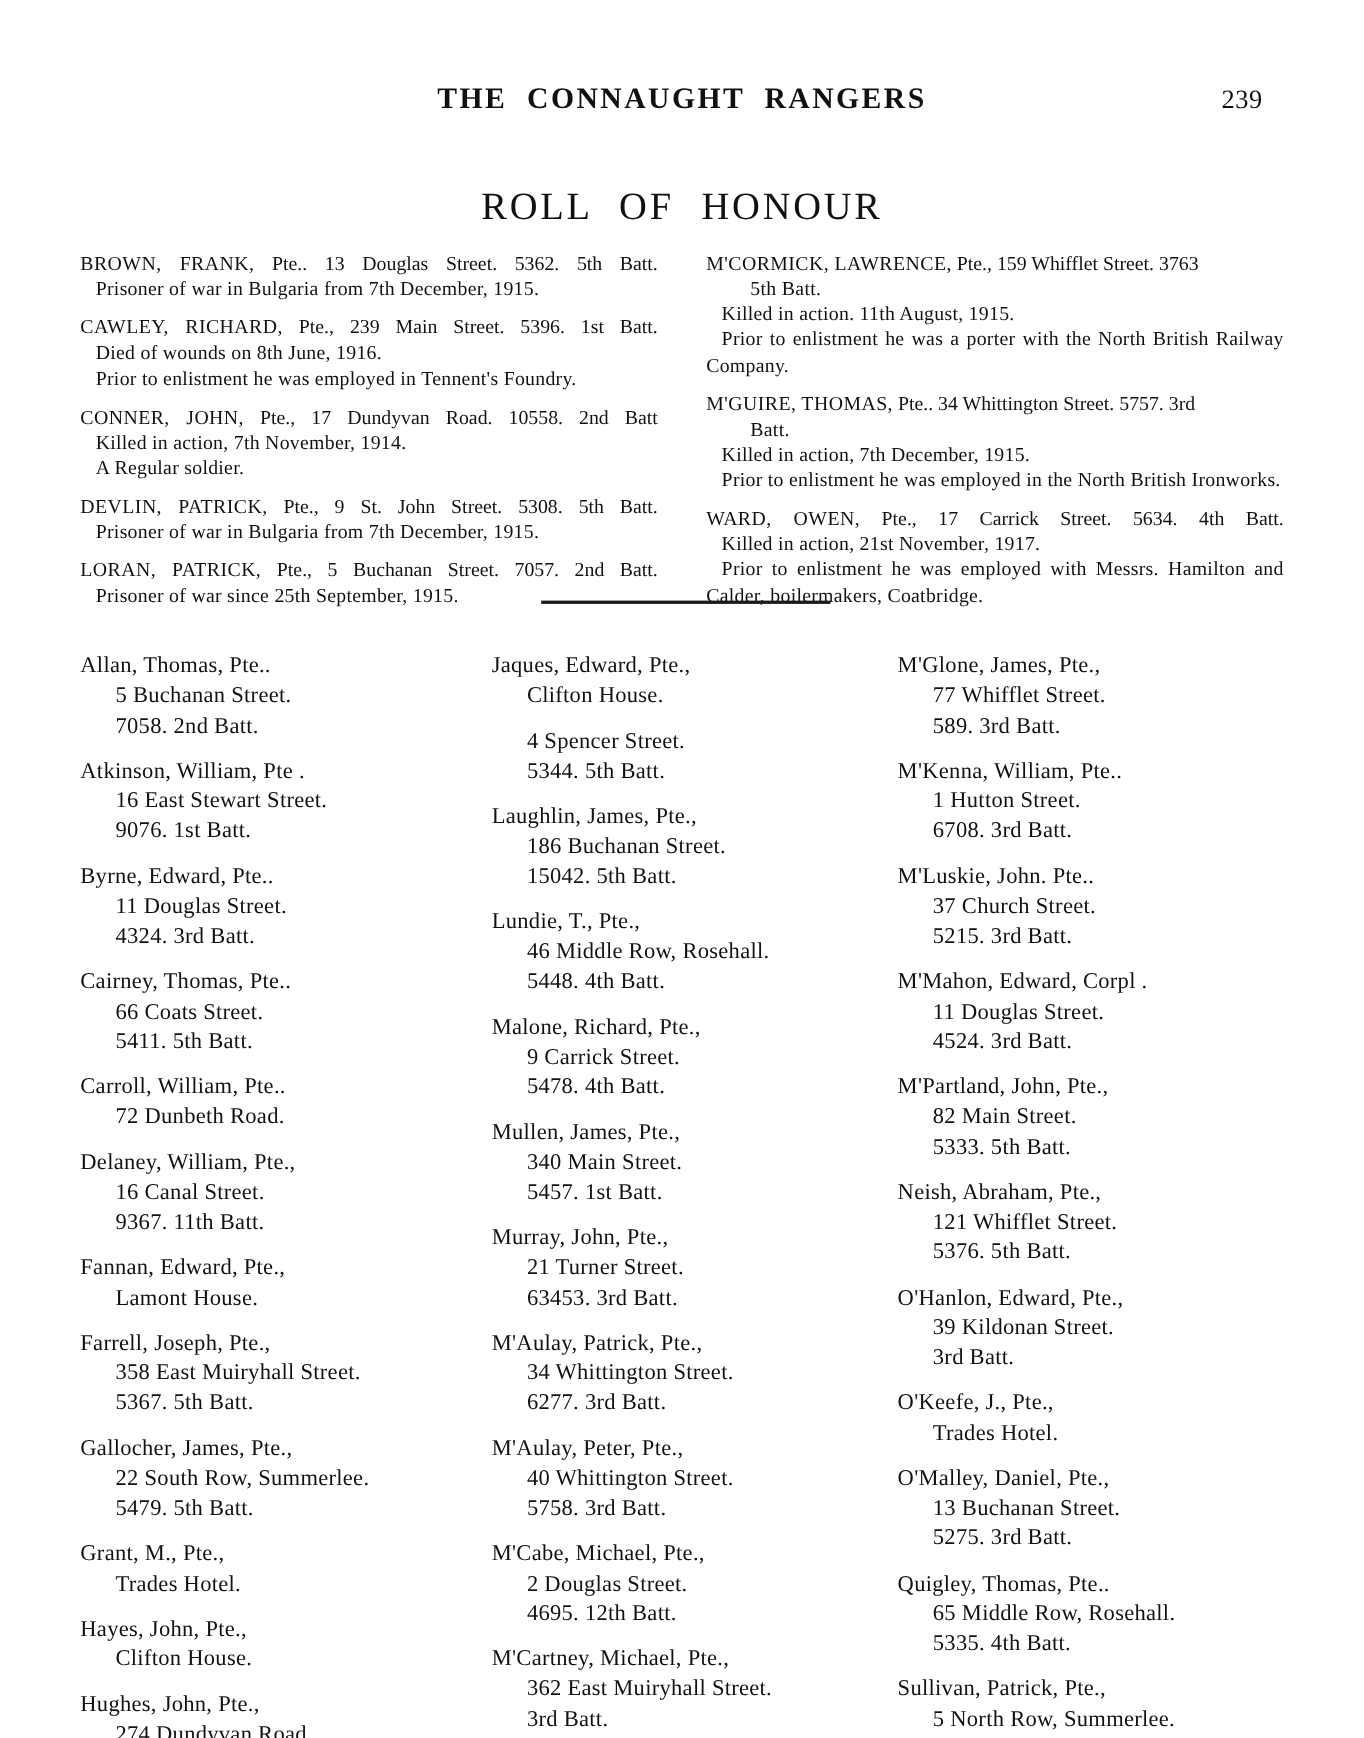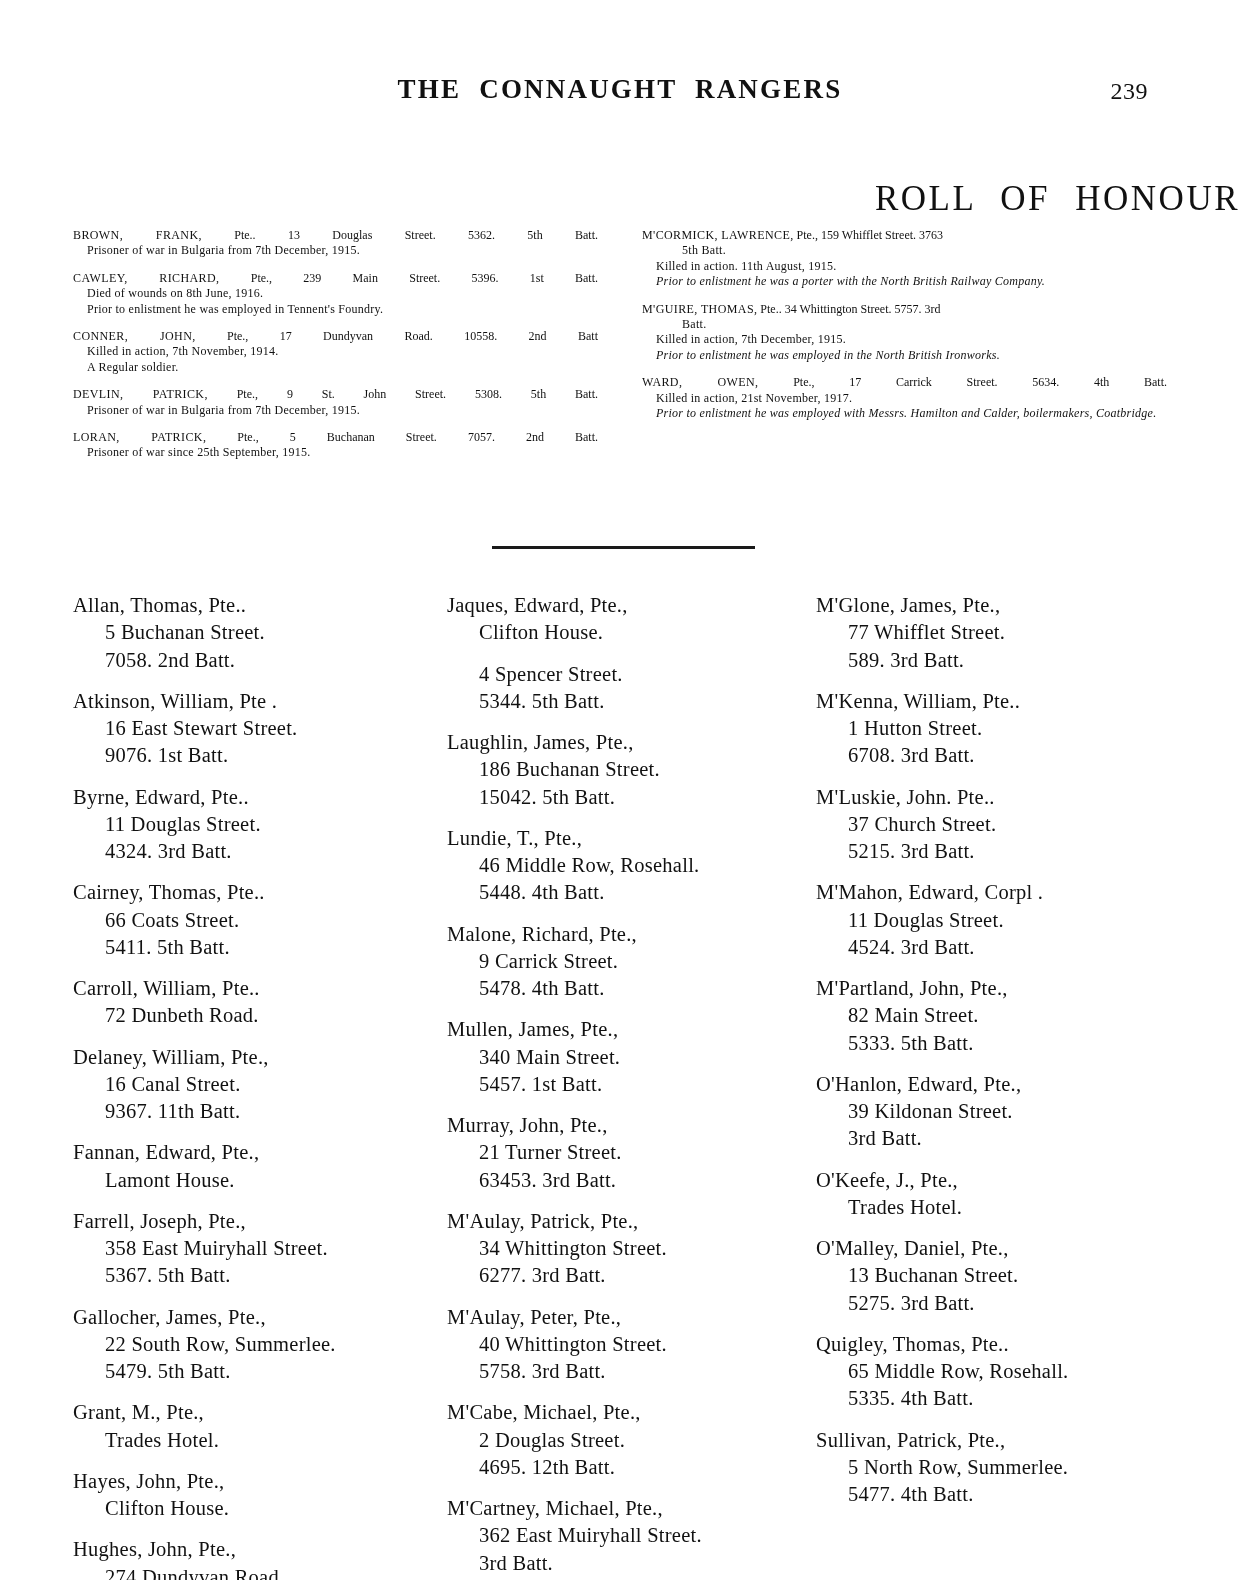--- a/index.html
+++ b/index.html
@@ -43,47 +43,46 @@
     font-size: 24px;
     letter-spacing: 0.5px;
   }
 
   
   .section-title {
     position: absolute;
     left: 0;
     top: 168px;
     width: 1240px;
-    text-align: right;
+    text-align: center;
     font-size: 35px;
     letter-spacing: 2.5px;
     word-spacing: 14px;
     font-weight: 400;
-    margin-top: 11px;
   }
 
   
   .honour-block {
     position: absolute;
     left: 73px;
     top: 228px;
     width: 1094px;
     height: 290px;
   }
   .honour-col {
     position: absolute;
     top: 0;
     width: 525px;
   }
   .honour-col.left  { left: 0px; }
   .honour-col.right { left: 569px; }
 
   .honour-entry {
     margin-bottom: 12px;
-    font-size: 12px;
+    font-size: 18px;
     line-height: 1.285;
   }
   .honour-head {
     text-align: justify;
     text-align-last: justify;
     white-space: normal;
   }
   .honour-head.nojust {
     text-align: center;
     text-align-last: left;
@@ -99,21 +98,20 @@
   .honour-note {
     display: block;
     padding-left: 14px;
     text-align: justify;
     letter-spacing: 0.25px;
     text-indent: 0;
   }
   .honour-note.hang {
     padding-left: 0;
     text-indent: 14px;
-    font-style: italic;
   }
 
   
   .divider {
     position: absolute;
     left: 492px;
     top: 546px;
     width: 263px;
     height: 3px;
     background: #1a1a1a;
@@ -341,20 +339,25 @@
         <span class="nm">M'Mahon, Edward, Corpl .</span>
         <span class="ln">11 Douglas Street.</span>
         <span class="ln">4524.  3rd Batt.</span>
       </div>
       <div class="roll-entry">
         <span class="nm">M'Partland, John, Pte.,</span>
         <span class="ln">82 Main Street.</span>
         <span class="ln">5333.   5th Batt.</span>
       </div>
       <div class="roll-entry">
+        <span class="nm">Neish, Abraham, Pte.,</span>
+        <span class="ln">121 Whifflet Street.</span>
+        <span class="ln">5376.   5th Batt.</span>
+      </div>
+      <div class="roll-entry">
         <span class="nm">O'Hanlon, Edward, Pte.,</span>
         <span class="ln">39 Kildonan Street.</span>
         <span class="ln">3rd Batt.</span>
       </div>
       <div class="roll-entry">
         <span class="nm">O'Keefe, J., Pte.,</span>
         <span class="ln">Trades Hotel.</span>
       </div>
       <div class="roll-entry">
         <span class="nm">O'Malley, Daniel, Pte.,</span>

